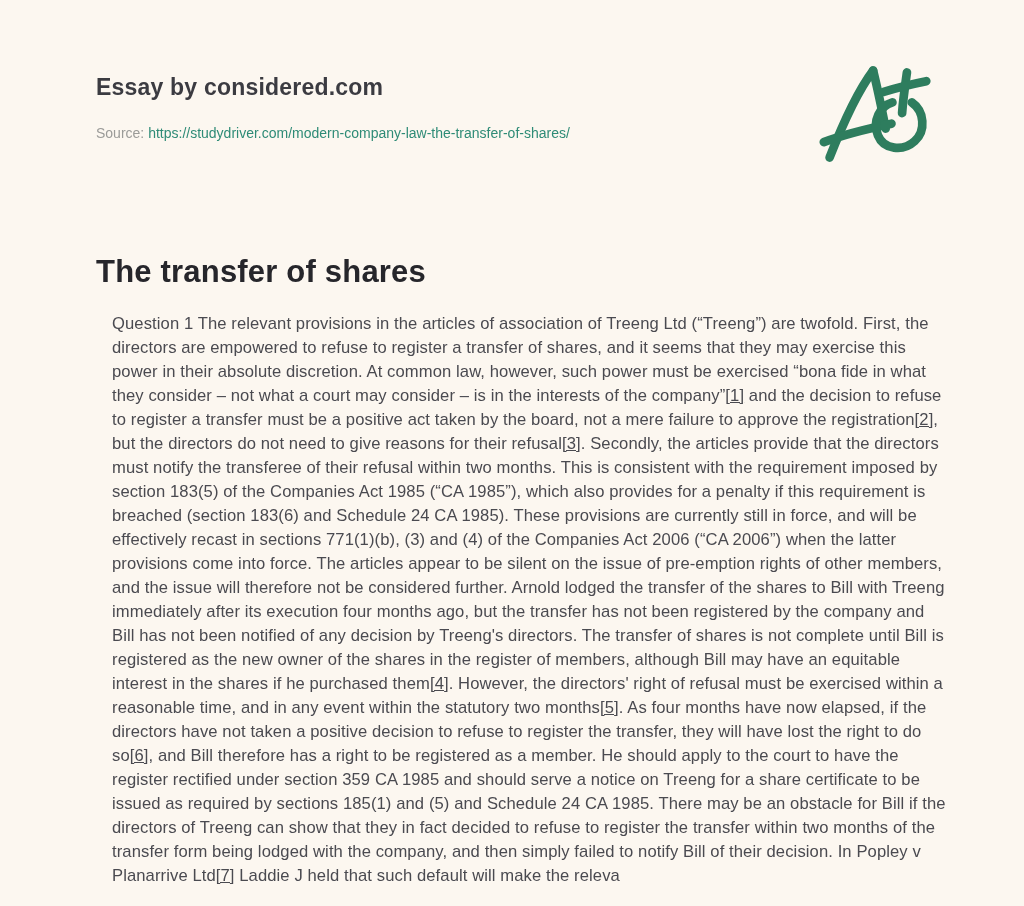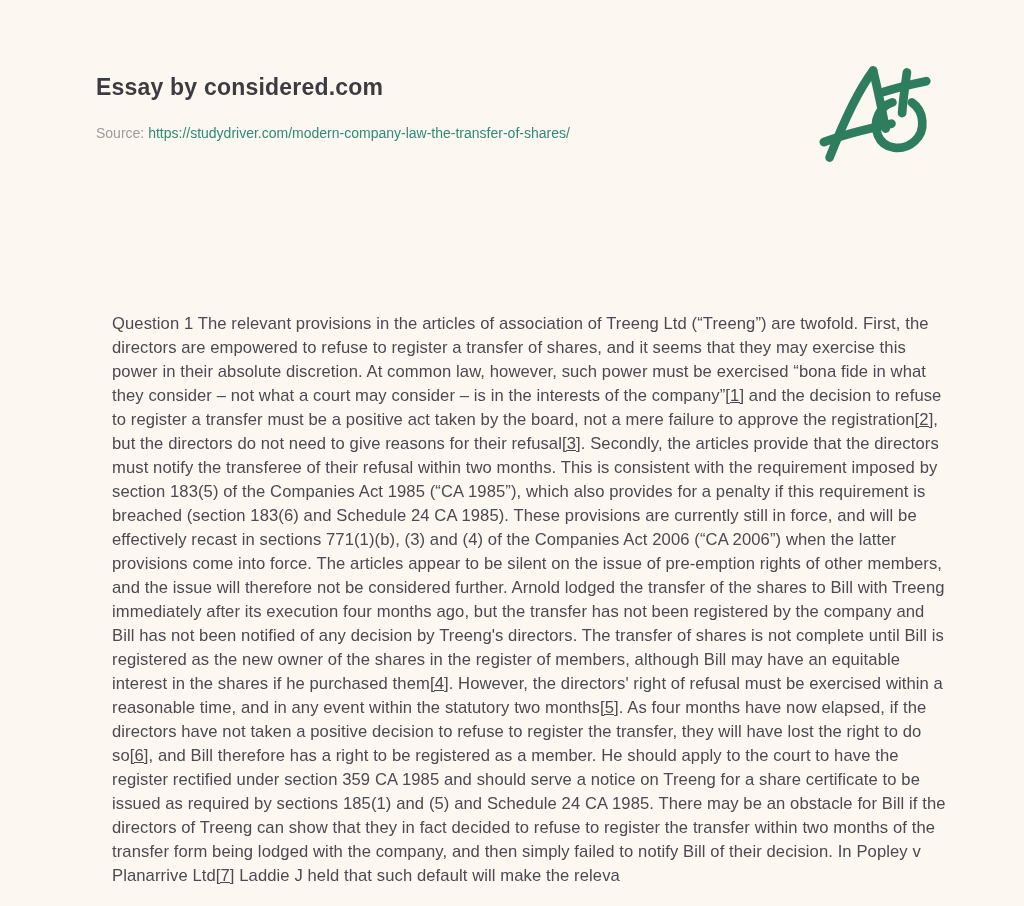--- a/index.html
+++ b/index.html
@@ -88,16 +88,17 @@
       <path d="M6 88 C30 79 52 74 76 69"></path>
 
       <path d="M97 47 C110 56 112 76 100 87 C88 98 68 96 62 81 C56 66 64 51 77 47"></path>
 
       <path d="M92 16 C90 30 88 44 87 58"></path>
 
       <path d="M68 36 C84 31 97 28 112 25"></path>
     </svg>
   </div>
 
+  <h1 class="essay-title">The transfer of shares</h1>
 
   <p class="essay-body"><span>Question 1 The relevant provisions in the articles of association of Treeng Ltd (“Treeng”) are twofold. First, the directors are empowered to refuse to register a transfer of shares, and it seems that they may exercise this power in their absolute discretion. At common law, however, such power must be exercised “bona fide in what they consider – not what a court may consider – is in the interests of the company”</span><a class="ref" href="#">[1]</a><span> and the decision to refuse to register a transfer must be a positive act taken by the board, not a mere failure to approve the registration</span><a class="ref" href="#">[2]</a><span>, but the directors do not need to give reasons for their refusal</span><a class="ref" href="#">[3]</a><span>. Secondly, the articles provide that the directors must notify the transferee of their refusal within two months. This is consistent with the requirement imposed by section 183(5) of the Companies Act 1985 (“CA 1985”), which also provides for a penalty if this requirement is breached (section 183(6) and Schedule 24 CA 1985). These provisions are currently still in force, and will be effectively recast in sections 771(1)(b), (3) and (4) of the Companies Act 2006 (“CA 2006”) when the latter provisions come into force. The articles appear to be silent on the issue of pre-emption rights of other members, and the issue will therefore not be considered further. Arnold lodged the transfer of the shares to Bill with Treeng immediately after its execution four months ago, but the transfer has not been registered by the company and Bill has not been notified of any decision by Treeng's directors. The transfer of shares is not complete until Bill is registered as the new owner of the shares in the register of members, although Bill may have an equitable interest in the shares if he purchased them</span><a class="ref" href="#">[4]</a><span>. However, the directors' right of refusal must be exercised within a reasonable time, and in any event within the statutory two months</span><a class="ref" href="#">[5]</a><span>. As four months have now elapsed, if the directors have not taken a positive decision to refuse to register the transfer, they will have lost the right to do so</span><a class="ref" href="#">[6]</a><span>, and Bill therefore has a right to be registered as a member. He should apply to the court to have the register rectified under section 359 CA 1985 and should serve a notice on Treeng for a share certificate to be issued as required by sections 185(1) and (5) and Schedule 24 CA 1985. There may be an obstacle for Bill if the directors of Treeng can show that they in fact decided to refuse to register the transfer within two months of the transfer form being lodged with the company, and then simply failed to notify Bill of their decision. In Popley v Planarrive Ltd</span><a class="ref" href="#">[7]</a><span> Laddie J held that such default will make the releva</span></p>
 
 </div>
 
 </body></html>

